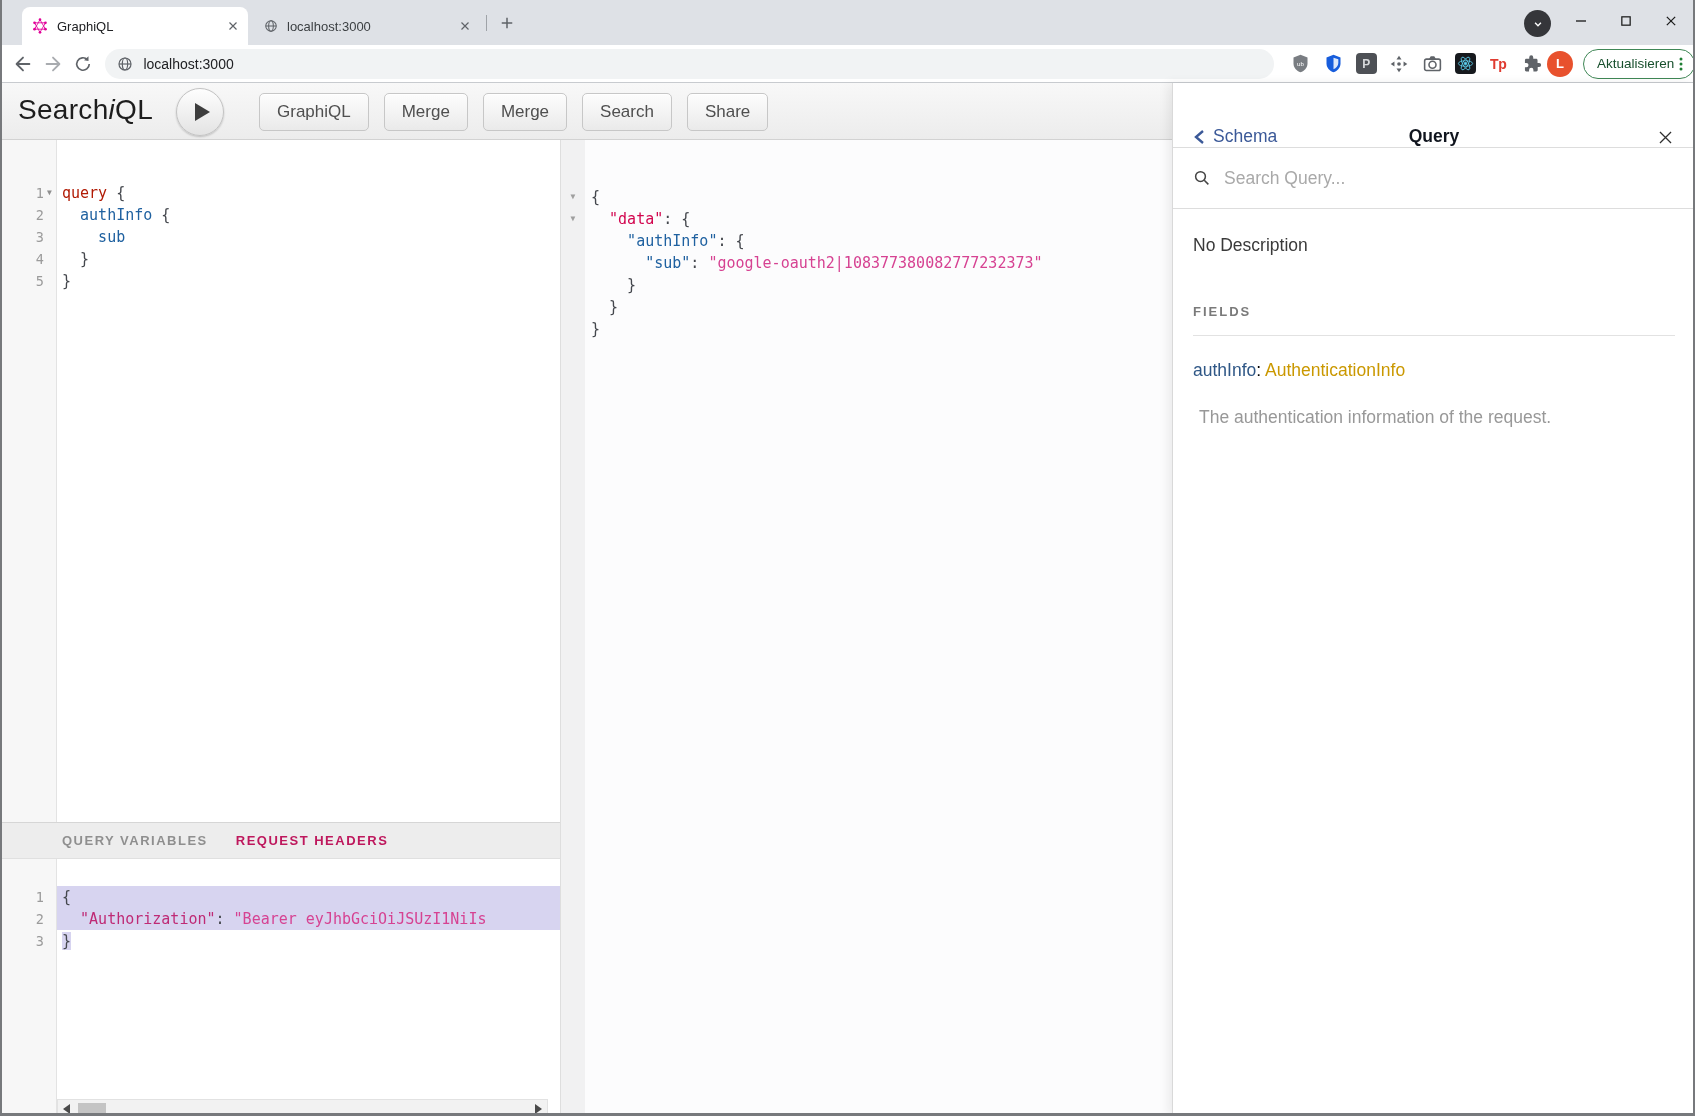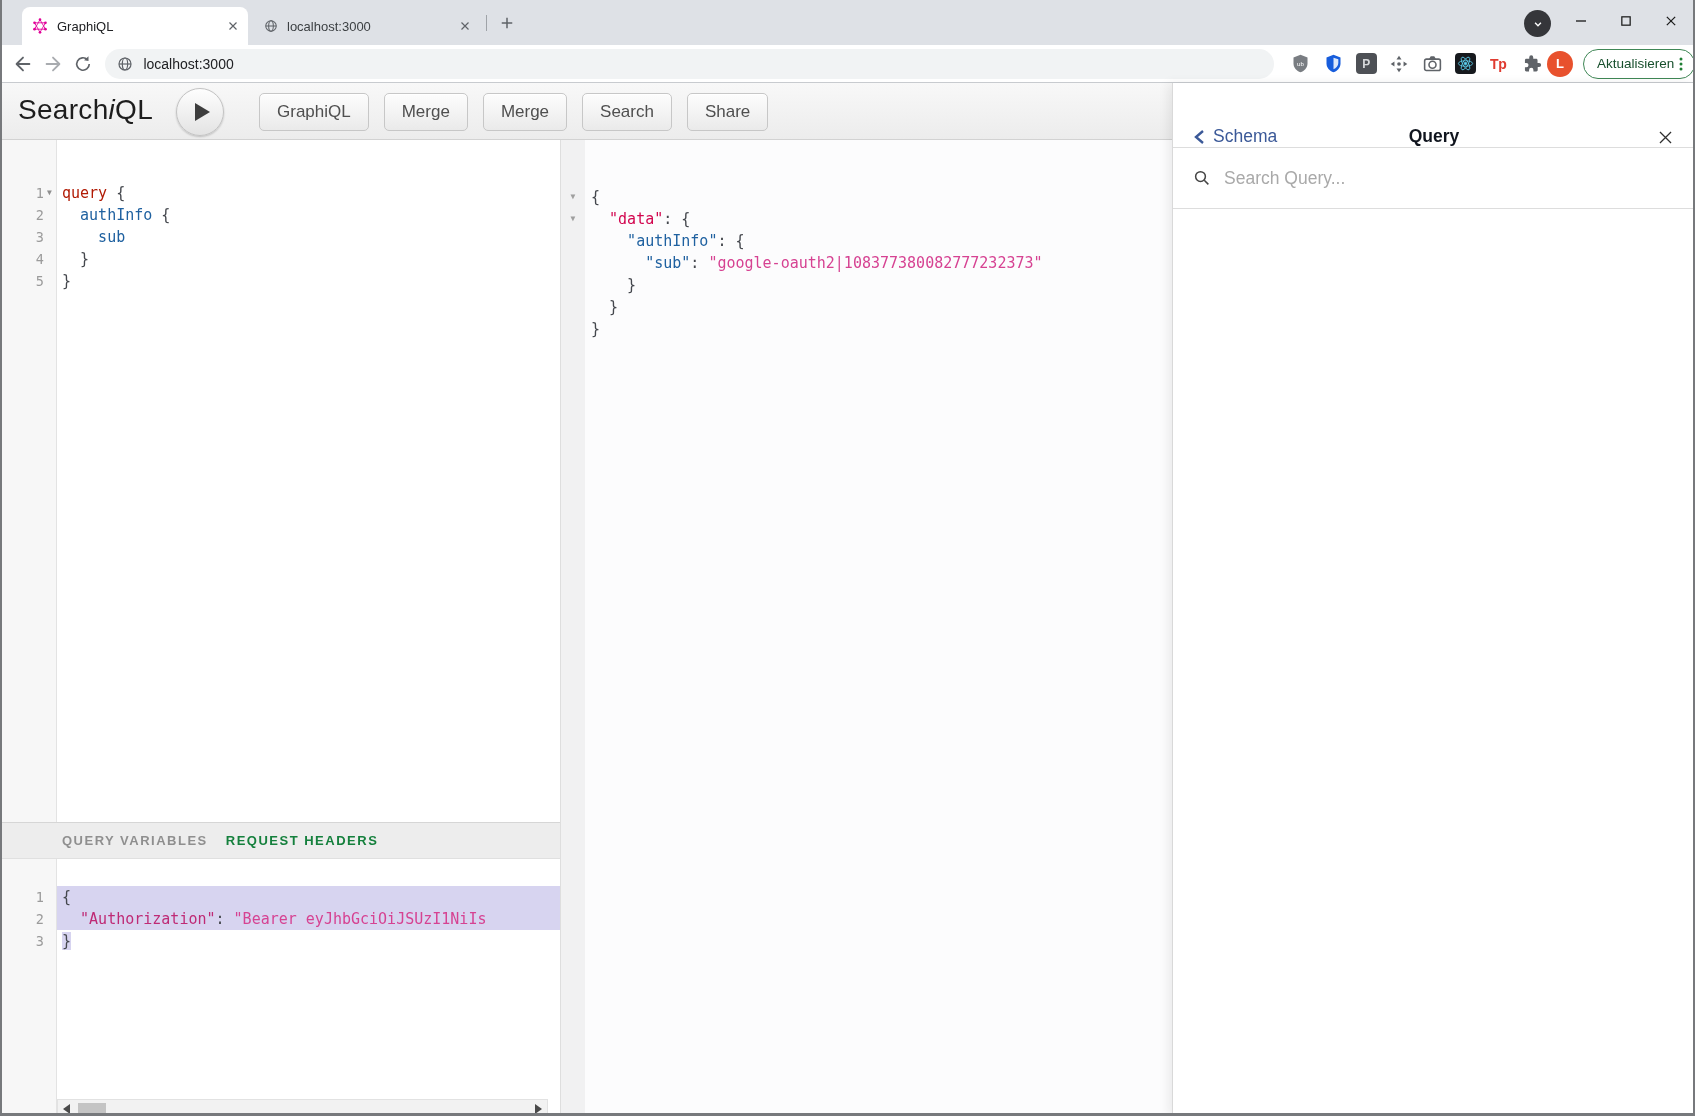--- a/index.html
+++ b/index.html
@@ -63,23 +63,23 @@
   .kw{color:#B11A04;}
   .prop{color:#1F61A0;}
   .defk{color:#D2054E;}
   .str{color:#D64292;}
   .pn{color:#44474d;}
   .hkey{color:#bf2a75;}
   .hl-full{flex:1;background:#d7d4f0;}
   .selbg{background:#d7d4f0;}
 
   .qrows{top:0;padding-top:42px;}
-  .vartabs{position:absolute;left:0;right:0;top:682px;height:37px;background:#ededed;border-top:1px solid #d6d6d6;border-bottom:1px solid #e0e0e0;box-sizing:border-box;display:flex;align-items:center;padding-left:62px;gap:18px;z-index:2;}
+  .vartabs{position:absolute;left:0;right:0;top:682px;height:37px;background:#ededed;border-top:1px solid #d6d6d6;border-bottom:1px solid #e0e0e0;box-sizing:border-box;display:flex;align-items:center;padding-left:62px;gap:28px;z-index:2;}
   .vtab{font-size:13px;font-weight:bold;letter-spacing:1.5px;color:#8f8f8f;}
-  .vtab.active{color:#15803d;}
+  .vtab.active{color:#be185d;}
   .hrows{top:719px;padding-top:27px;}
   .hscroll{position:absolute;left:57px;width:491px;height:17px;bottom:0;background:#f2f2f2;border:1px solid #e2e2e2;box-sizing:border-box;}
   .sarrow{position:absolute;top:4px;width:0;height:0;}
   .sarrow.left{left:5px;border-top:5px solid transparent;border-bottom:5px solid transparent;border-right:7px solid #4a4a4a;}
   .sarrow.right{right:5px;border-top:5px solid transparent;border-bottom:5px solid transparent;border-left:7px solid #4a4a4a;}
   .sthumb{position:absolute;left:20px;top:3px;width:28px;height:10px;background:#c4c4c4;}
 
   .result-pane{position:absolute;left:560px;top:57px;width:612px;bottom:0;background:#fcfcfd;border-left:1px solid #dedede;box-sizing:border-box;overflow:hidden;}
   .rgutter{position:absolute;left:0;top:0;bottom:0;width:24px;background:#f1f1f2;}
   .rrows{top:0;padding-top:46px;}
@@ -392,20 +392,29 @@
       </div>
       <div class="doc-search">
         <span style="display:flex">
           <svg width="18" height="18" viewBox="0 0 24 24" fill="none" stroke="#444" stroke-width="2">
               <circle cx="10" cy="10" r="6.5"></circle>
               <path d="M15 15l5.5 5.5"></path>
             </svg>
         </span>
         <input type="text" placeholder="Search Query..." style="">
       </div>
+      <div class="doc-body">
+        <div class="no-desc">No Description</div>
+        <div class="fields-h">FIELDS</div>
+        <hr class="doc-hr">
+        <div class="field-row">
+          <span class="fname">authInfo</span><span>: </span><span class="ftype">AuthenticationInfo</span>
+        </div>
+        <div class="fdesc">The authentication information of the request.</div>
+      </div>
     </div>
 
   </div>
 
   <div class="edge edge-l"></div>
   <div class="edge edge-r"></div>
   <div class="edge edge-b"></div>
 </div>
 
 </body></html>

